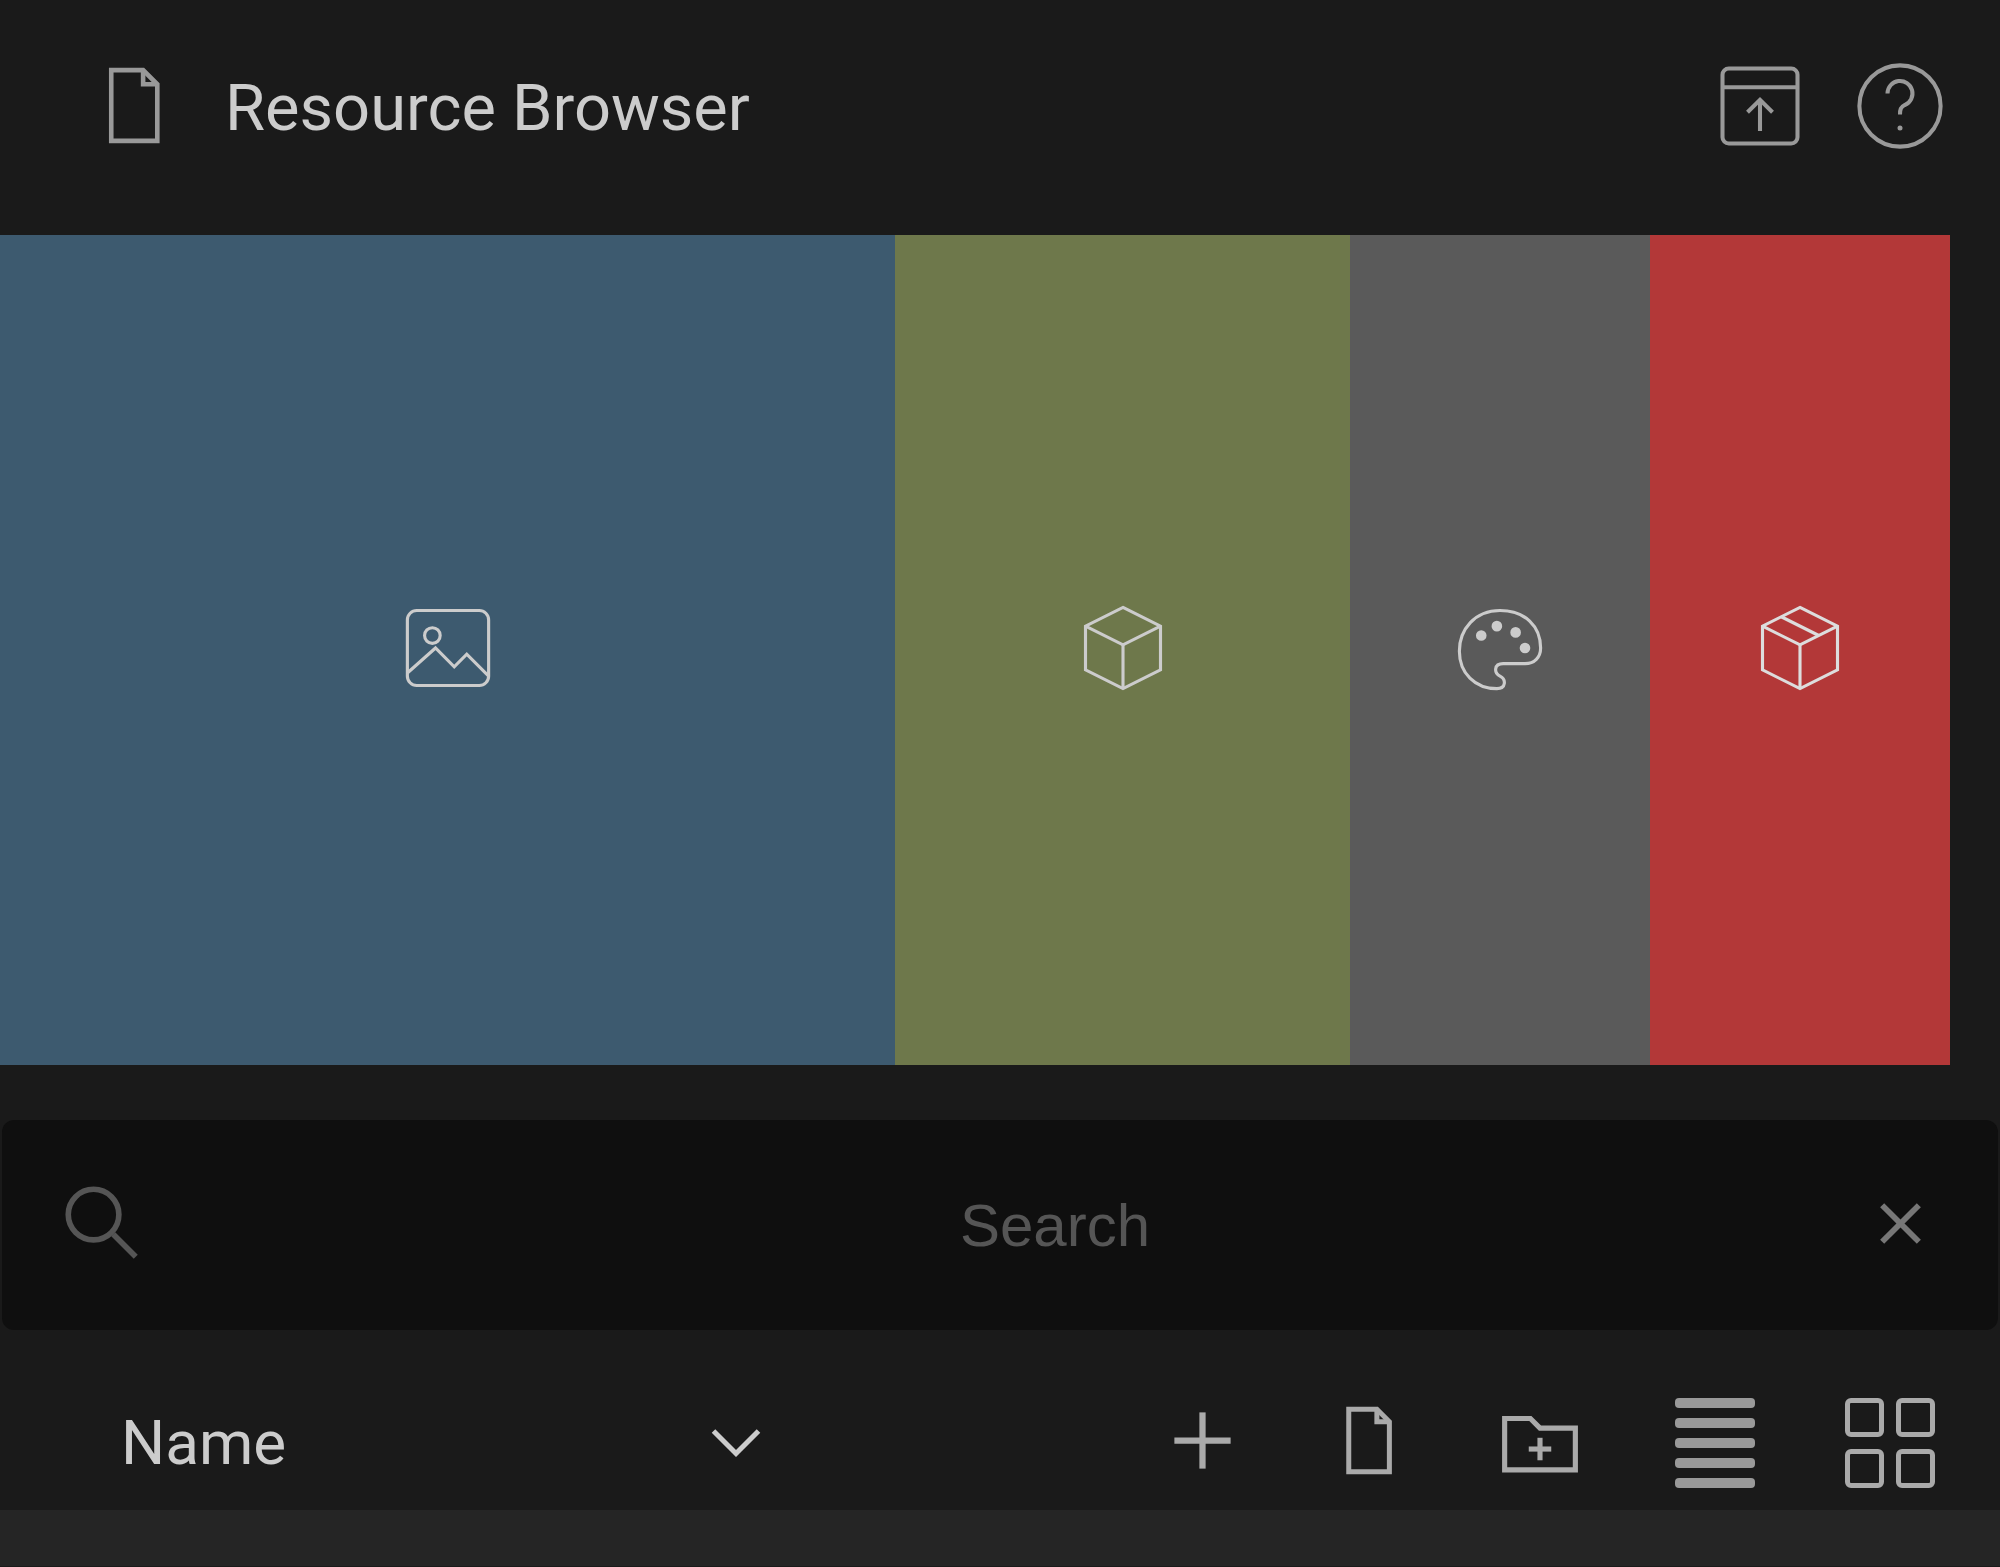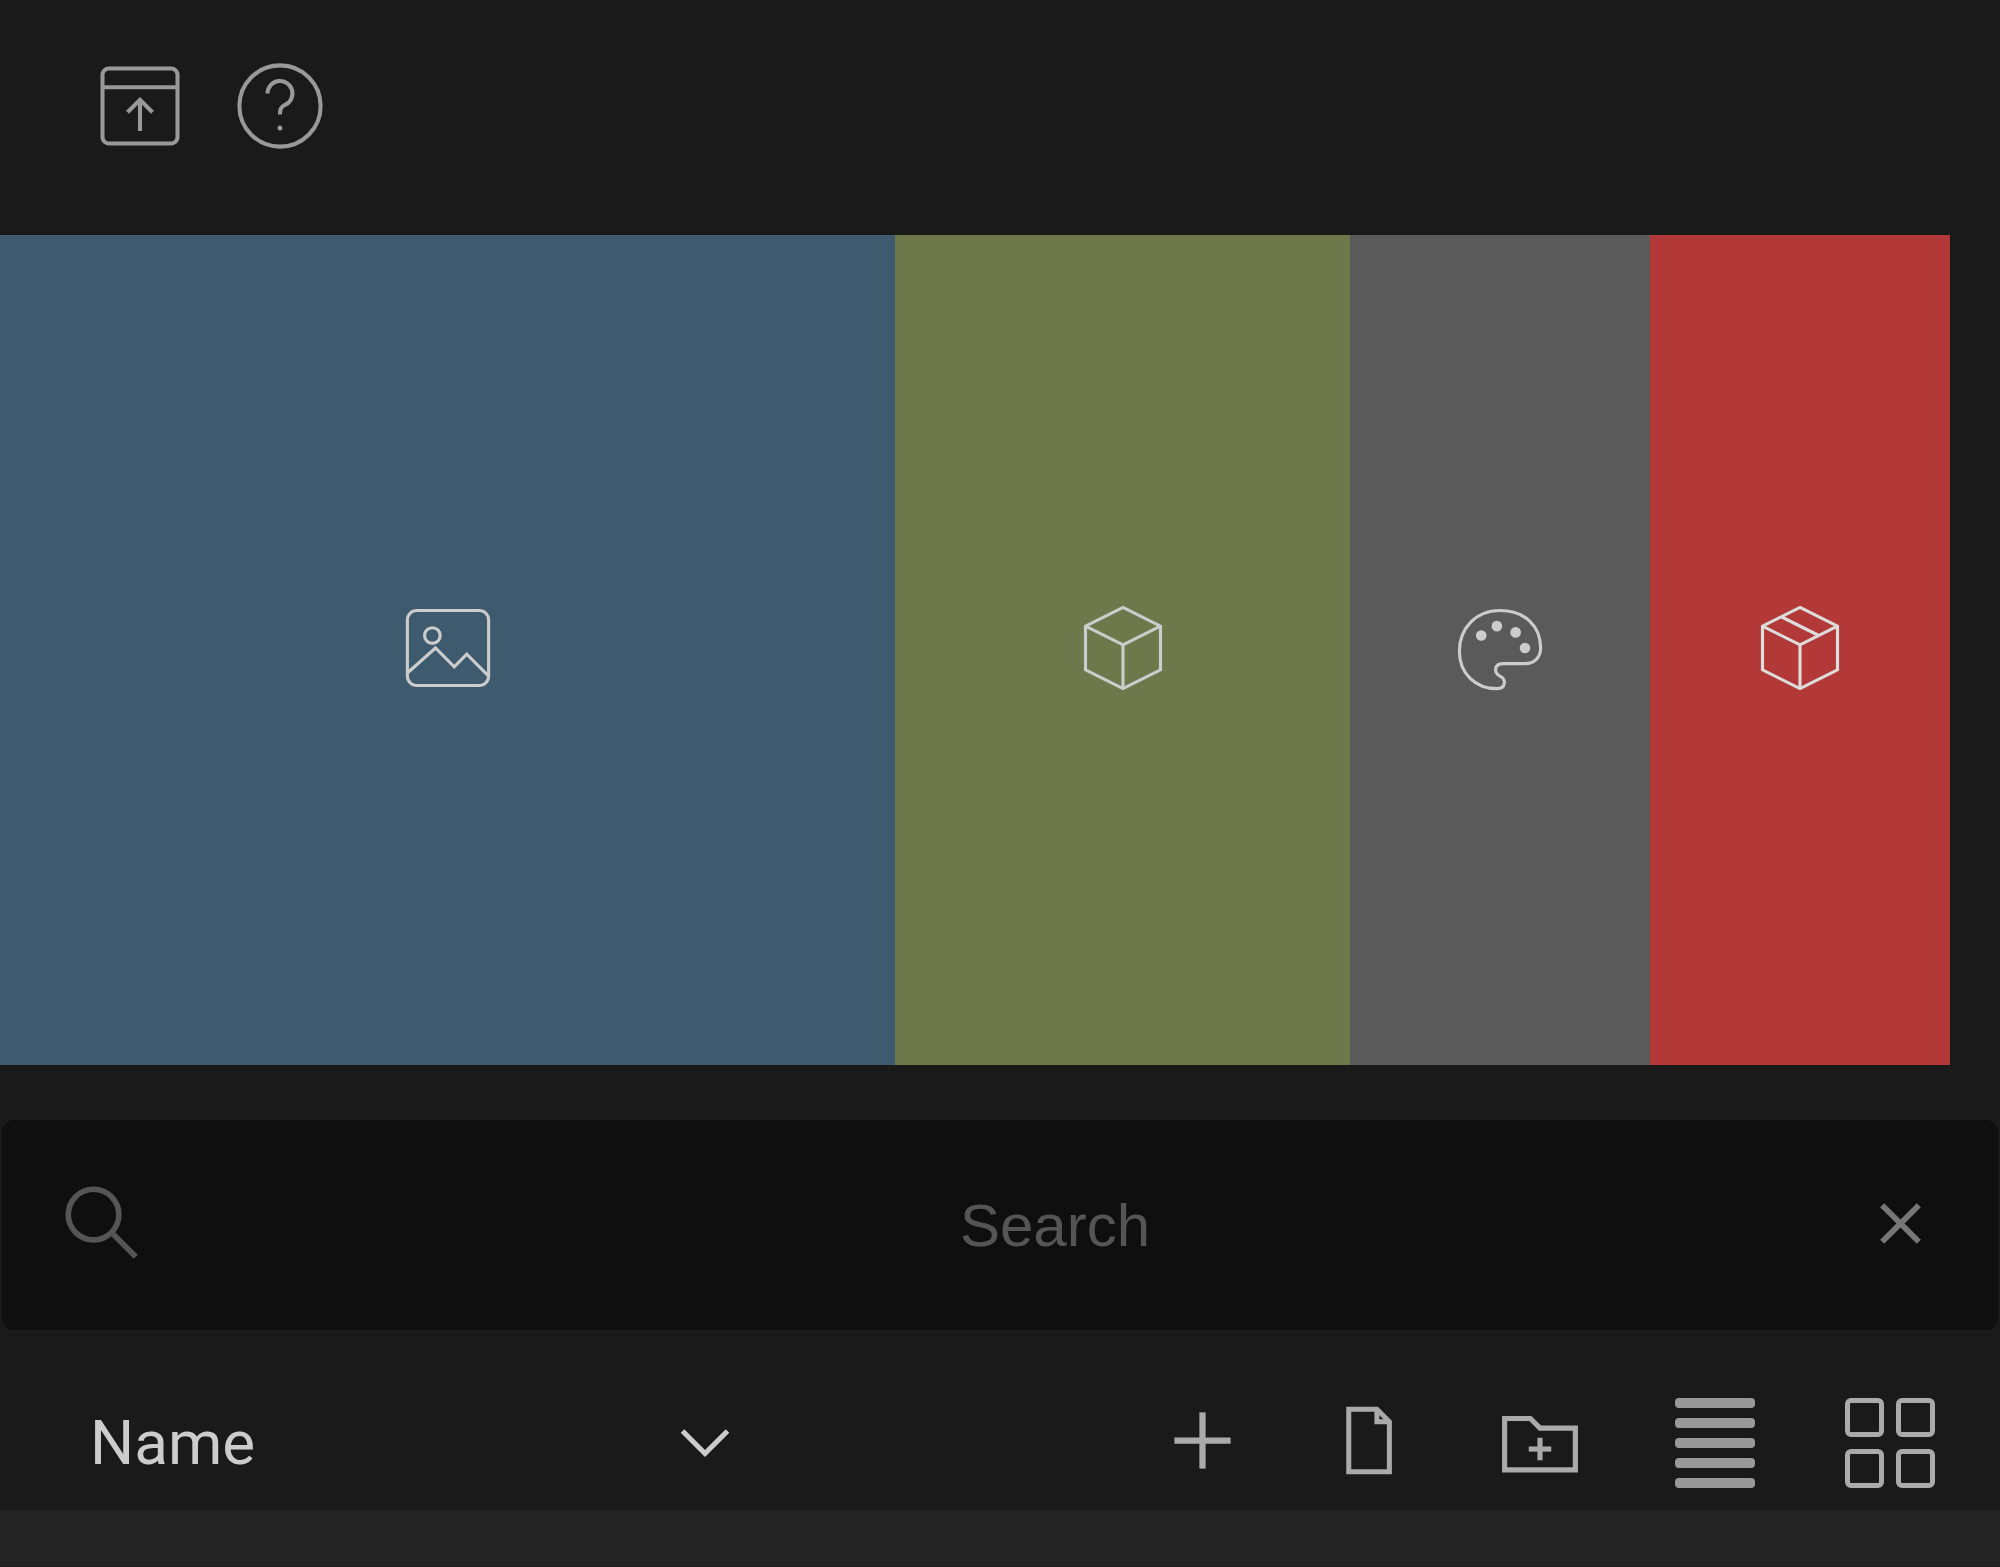--- a/index.html
+++ b/index.html
@@ -92,20 +92,21 @@
     }
     .clear-icon svg {
       width: 55px;
       height: 55px;
     }
     .toolbar {
       display: flex;
       align-items: center;
       padding: 45px 65px 0 90px;
       height: 180px;
+      margin-left: 31px;
     }
     .sort-control {
       display: flex;
       align-items: center;
       gap: 420px;
       cursor: pointer;
     }
     .sort-label {
       color: #cccccc;
       font-size: 62px;
@@ -155,20 +156,29 @@
     .bottom-gap {
       height: 56px;
       background: #252525;
       margin-top: 0;
     }
   </style>
 </head>
 <body>
 
 <div class="header">
+  <div class="header-left">
+    <span class="doc-icon">
+      <svg viewBox="0 0 24 24" fill="none" stroke="#999" stroke-width="1.3">
+        <path d="M6 2 H15 L19 6 V22 H6 Z"></path>
+        <path d="M15 2 V6 H19"></path>
+      </svg>
+    </span>
+    <span class="panel-title">Resource Browser</span>
+  </div>
   <div class="header-icons">
     <span class="header-icon-btn">
       <svg viewBox="0 0 32 32" fill="none" stroke="#999" stroke-width="1.3">
         <rect x="4" y="4" width="24" height="24" rx="2"></rect>
         <line x1="4" y1="10" x2="28" y2="10"></line>
         <path d="M16 24 V14 M12 18 L16 14 L20 18"></path>
       </svg>
     </span>
     <span class="header-icon-btn">
       <svg viewBox="0 0 32 32" fill="none" stroke="#999" stroke-width="1.3">

